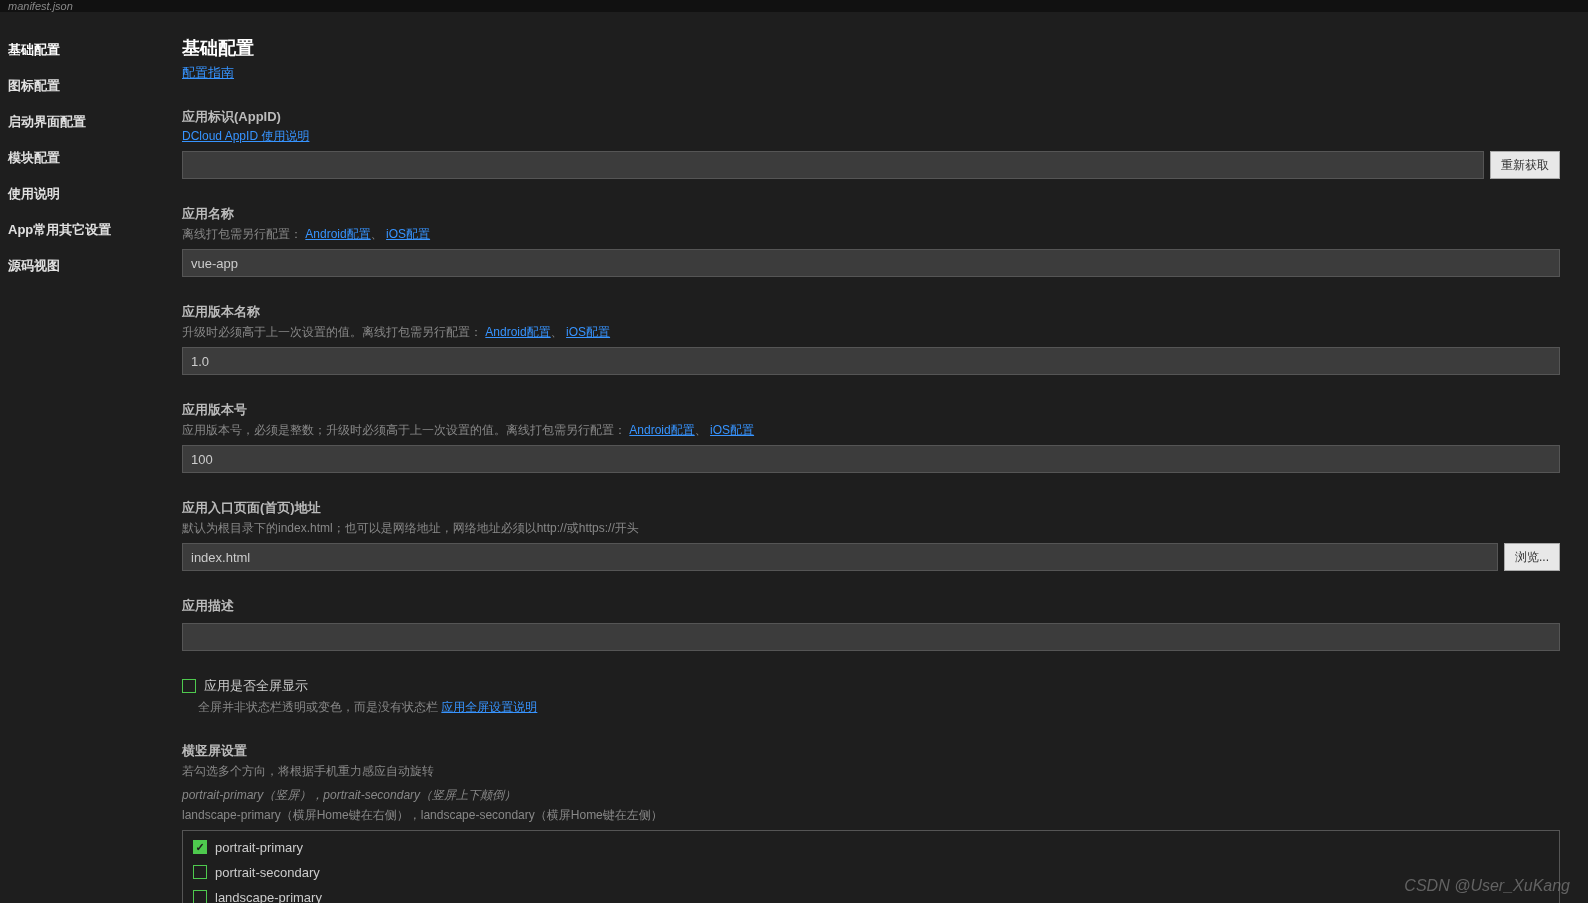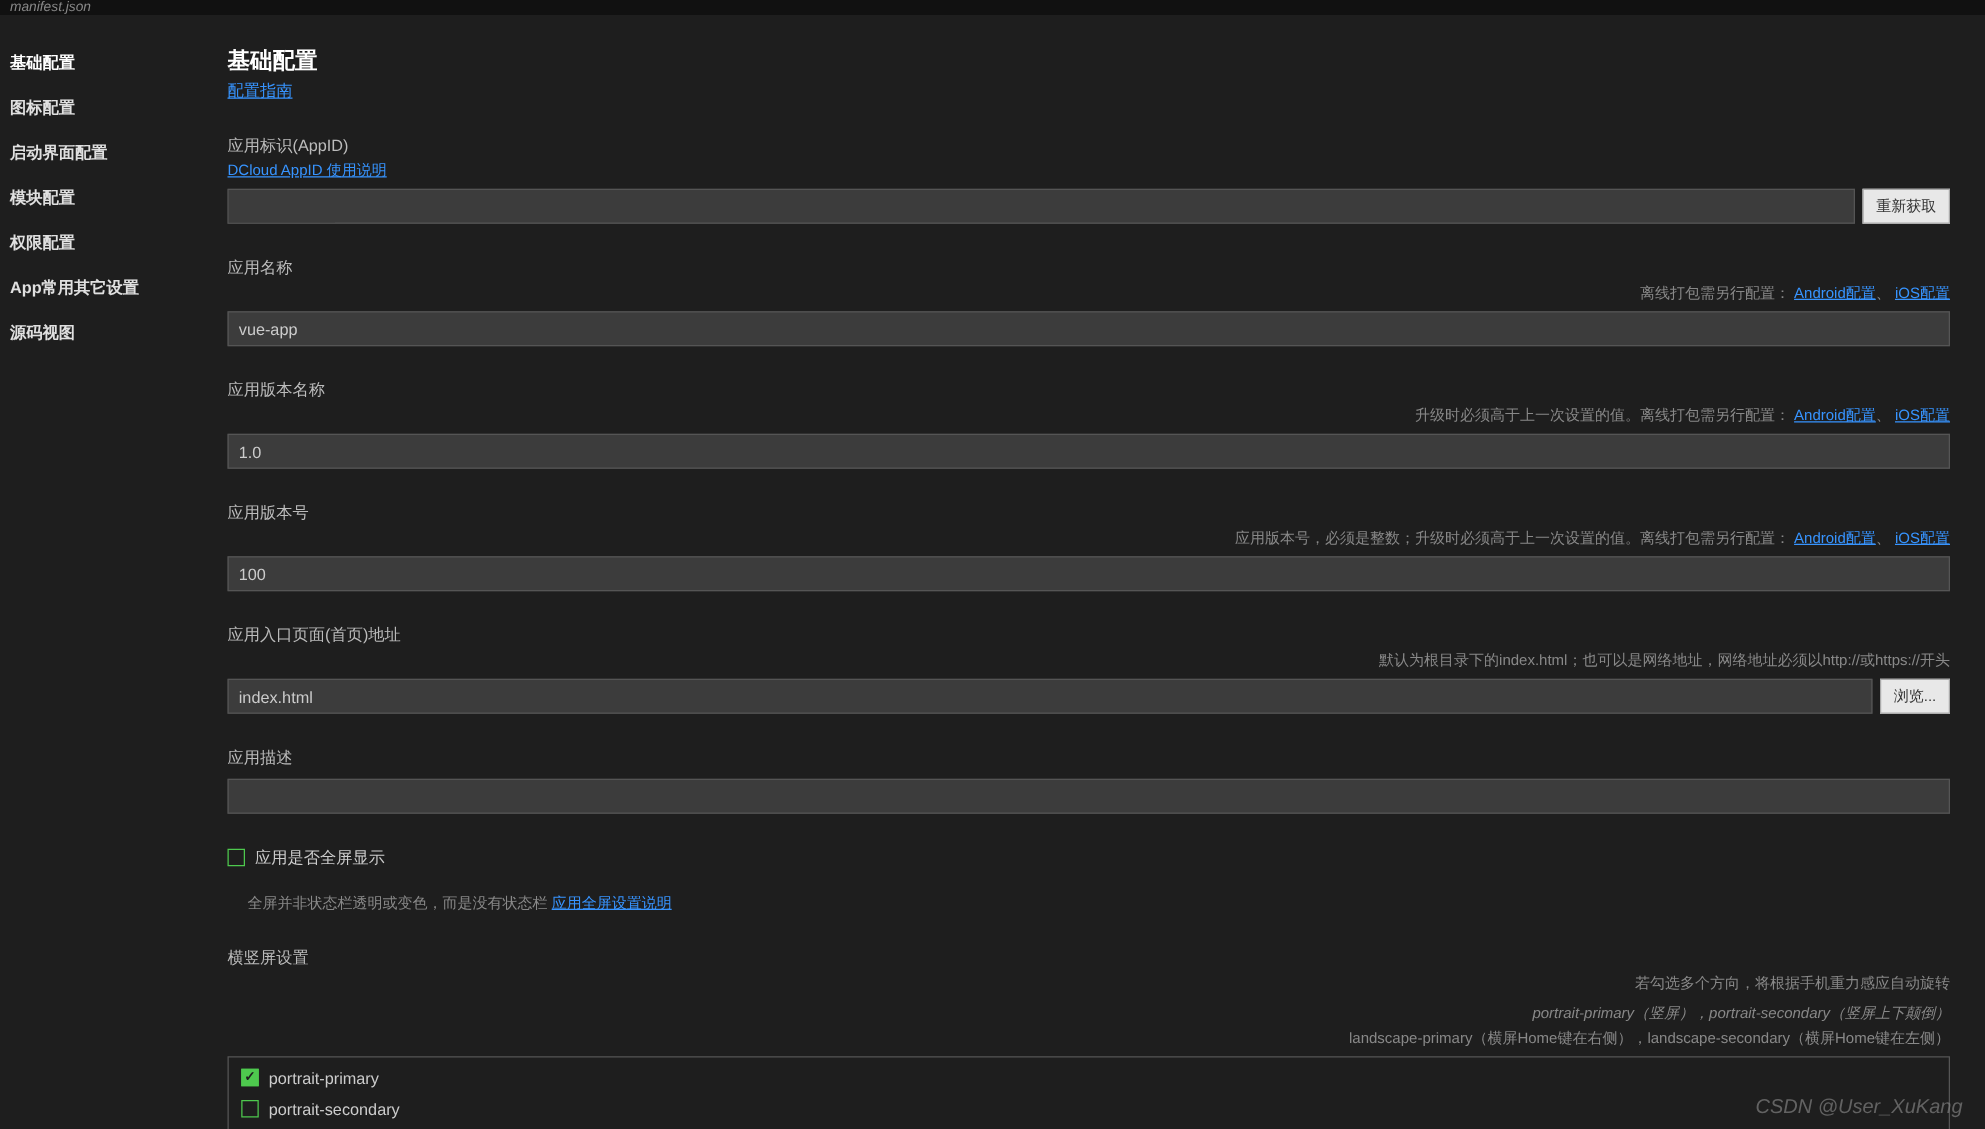--- a/index.html
+++ b/index.html
@@ -65,27 +65,27 @@
       cursor: pointer;
       font-size: 12px;
     }
     .form-group {
       margin-top: 26px;
     }
     .form-label {
       color: #bbbbbb;
       font-size: 13px;
       margin-bottom: 2px;
+      font-weight: bold;
     }
     .form-hint {
       color: #888888;
       font-size: 12px;
       margin-bottom: 6px;
       line-height: 1.5;
-      text-align: right;
     }
     .input-row {
       display: flex;
       gap: 6px;
       align-items: stretch;
     }
     .text-input {
       flex: 1;
       background-color: #3c3c3c;
       border: 1px solid #555555;
@@ -143,21 +143,21 @@
       line-height: 1;
     }
     .checkbox-label {
       color: #cccccc;
       font-size: 13px;
     }
     .checkbox-hint {
       color: #888888;
       font-size: 12px;
       margin-left: 16px;
-      margin-top: 19px;
+      margin-top: 4px;
     }
     .orientation-box {
       border: 1px solid #555555;
       margin-top: 6px;
       padding: 4px 0;
     }
     .orientation-item {
       display: flex;
       align-items: flex-start;
       gap: 8px;
@@ -184,21 +184,21 @@
 <div class="top-bar">
   <span>manifest.json</span>
 </div>
 
 <div class="container">
   <div class="sidebar">
     <div class="sidebar-item active"><span>基础配置</span></div>
     <div class="sidebar-item"><span>图标配置</span></div>
     <div class="sidebar-item"><span>启动界面配置</span></div>
     <div class="sidebar-item"><span>模块配置</span></div>
-    <div class="sidebar-item"><span>权限配置</span></div>
+    <div class="sidebar-item"><span>使用说明</span></div>
     <div class="sidebar-item"><span>App常用其它设置</span></div>
     <div class="sidebar-item"><span>源码视图</span></div>
   </div>
 
   <div class="main">
     <div class="page-title">基础配置</div>
     <a class="link">配置指南</a>
 
     
     <div class="form-group">

